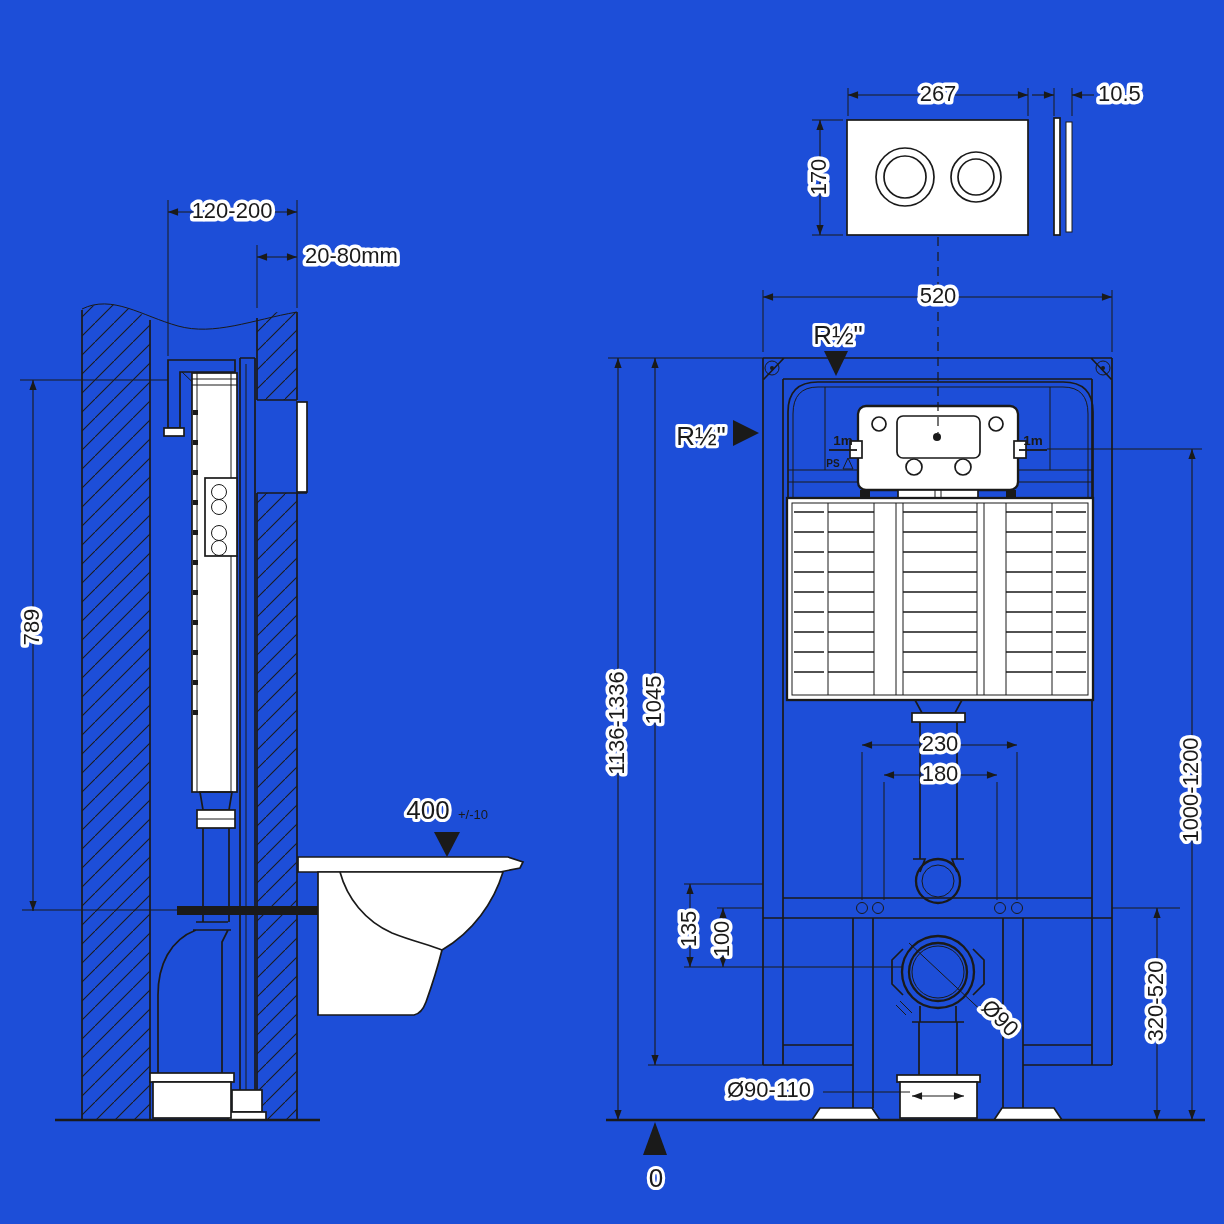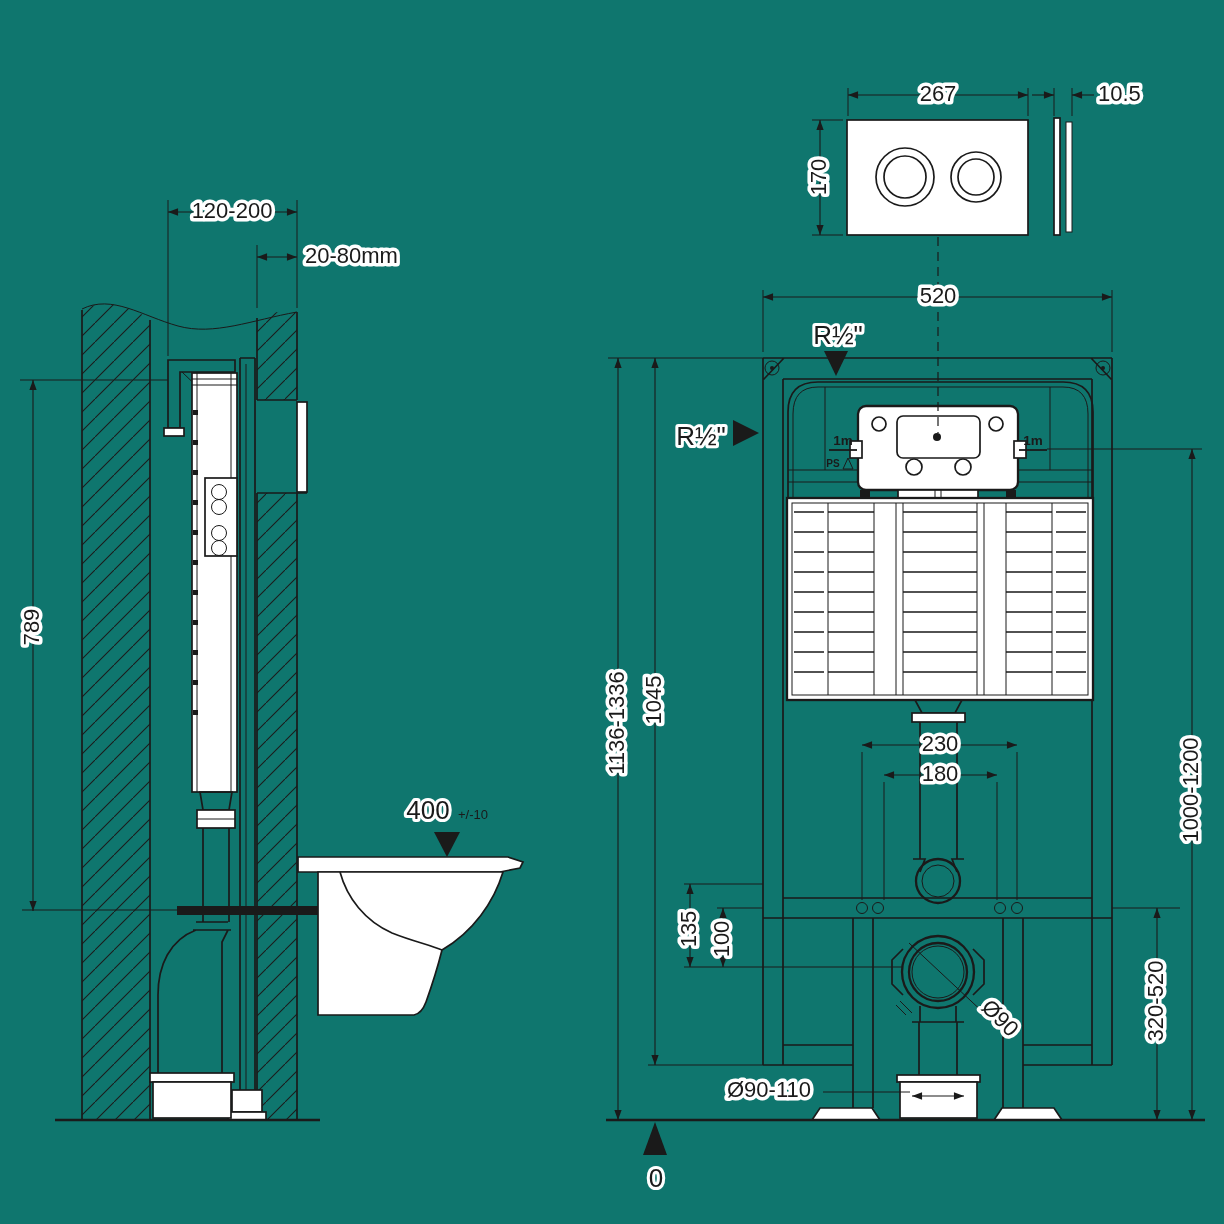--- a/index.html
+++ b/index.html
@@ -1,16 +1,16 @@
 <!DOCTYPE html>
 <html><head>
 <meta charset="utf-8">
 <style>
   html,body{margin:0;padding:0;background:#ffffff;}
-  .stage{width:1224px;height:1224px;position:relative;background:#0f766e;overflow:hidden;}
+  .stage{width:1224px;height:1224px;position:relative;background:#1d4ed8;overflow:hidden;}
   svg{display:block;}
   svg text{
     font-family:"Liberation Sans","DejaVu Sans",sans-serif;
     fill:#1a1a1a;
     text-anchor:middle;
     dominant-baseline:middle;
   }
   .dim{font-size:22px;paint-order:stroke fill;stroke:#ffffff;stroke-width:7px;stroke-linejoin:round;}
   .dimS{font-size:22px;text-anchor:start;paint-order:stroke fill;stroke:#ffffff;stroke-width:7px;stroke-linejoin:round;}
   .big{font-size:26px;paint-order:stroke fill;stroke:#ffffff;stroke-width:6px;stroke-linejoin:round;}

